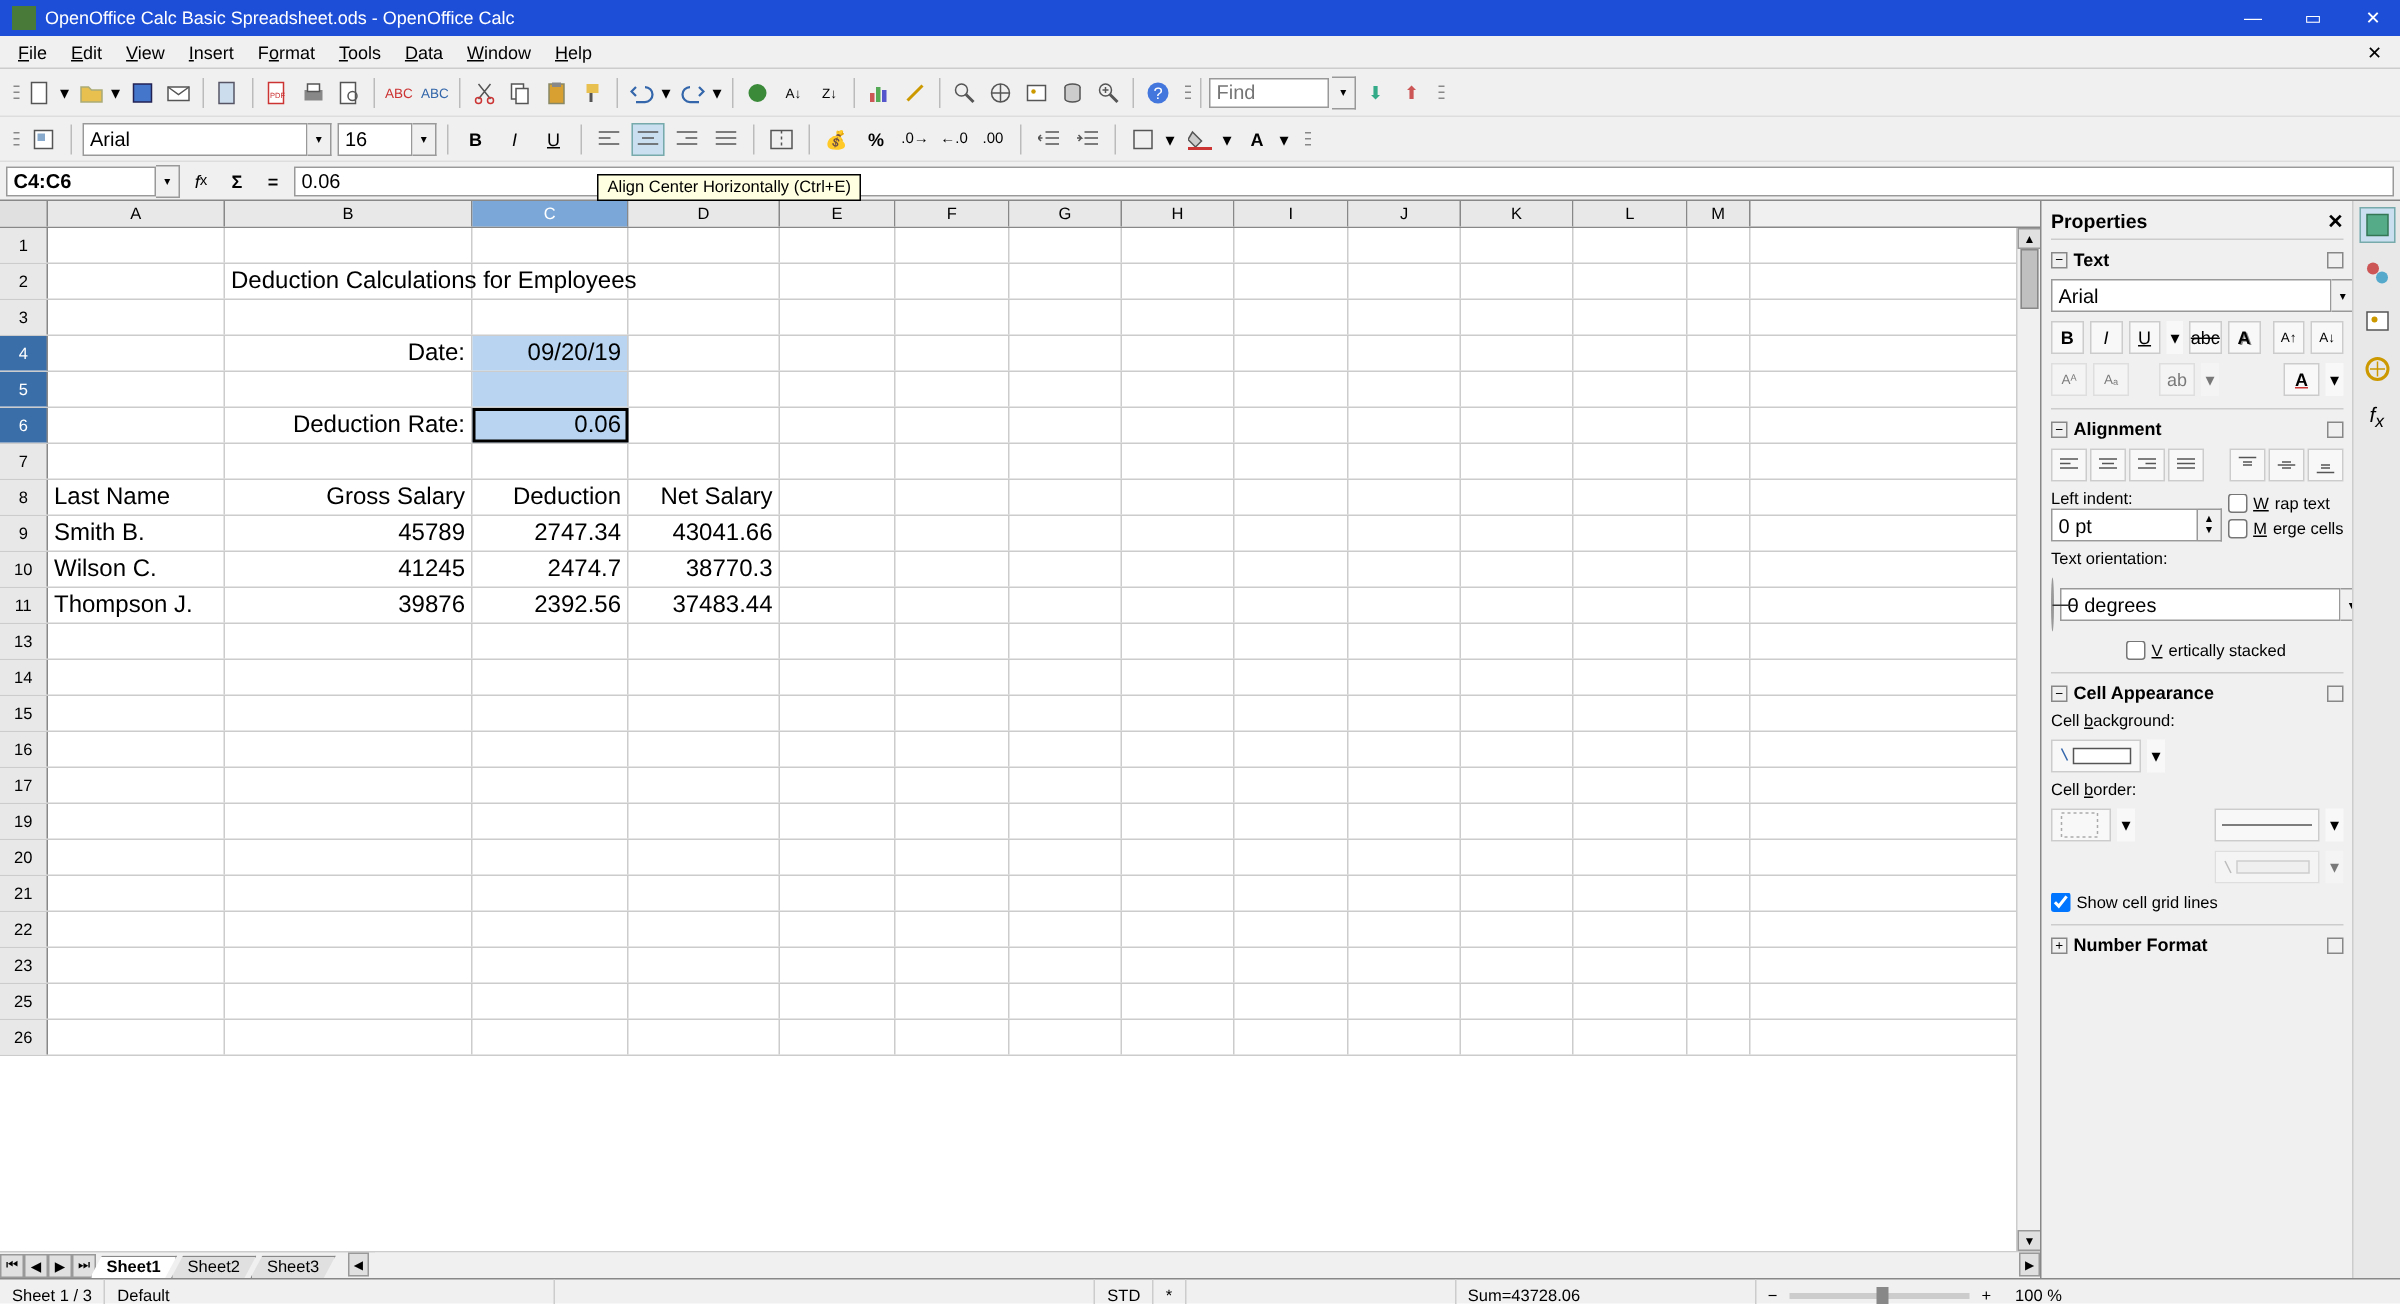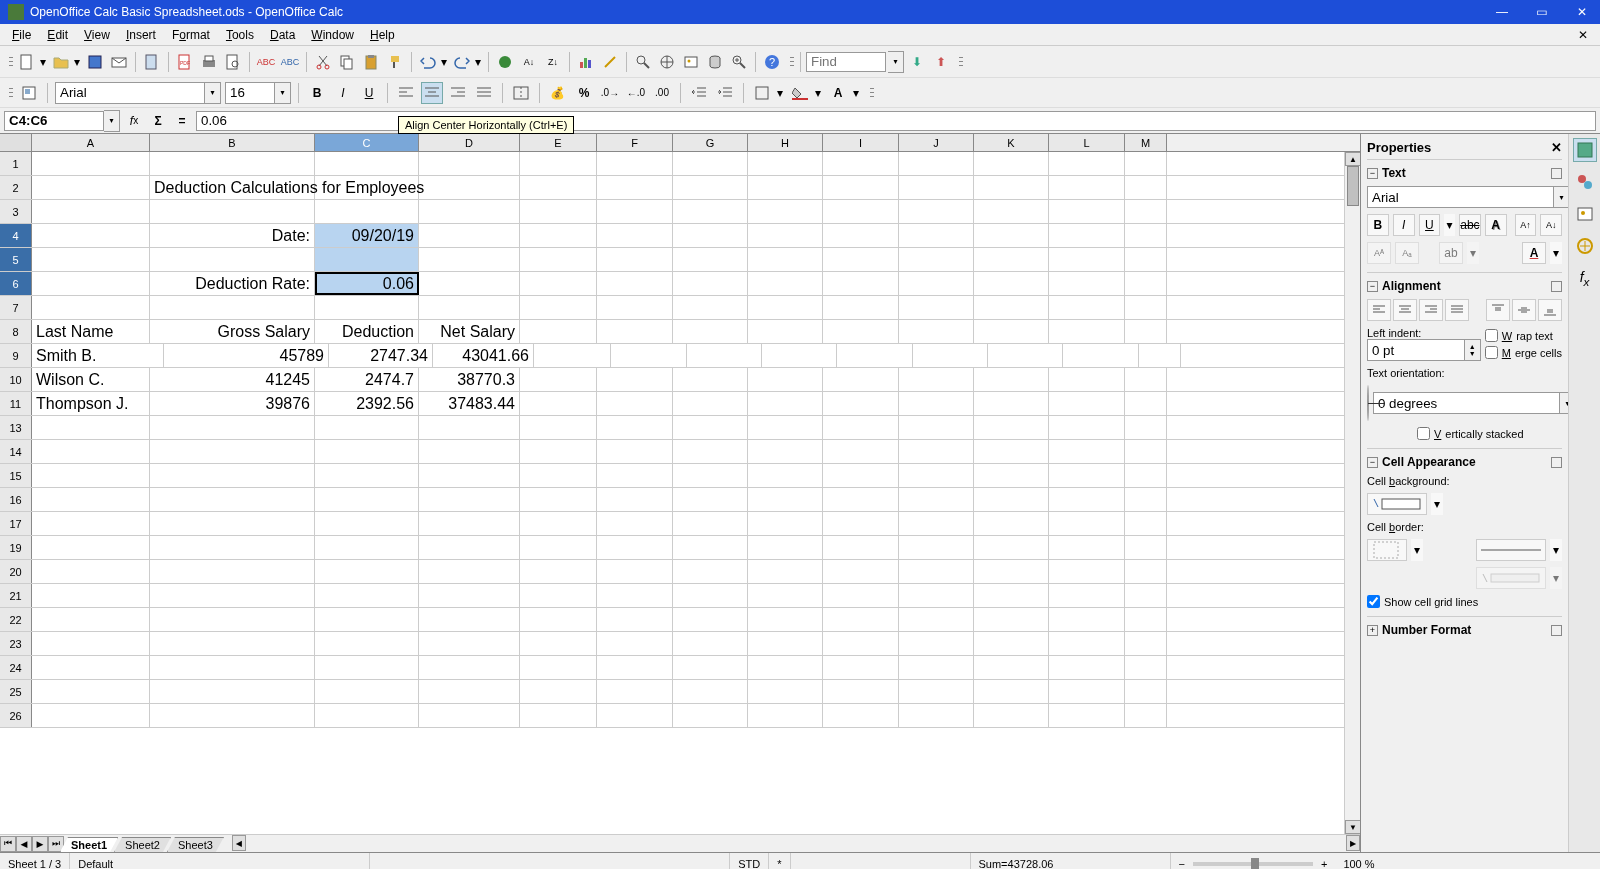--- a/index.html
+++ b/index.html
@@ -602,21 +602,21 @@
             <div class="cell" style="width: 75px;"></div>
             <div class="cell" style="width: 75px;"></div>
             <div class="cell" style="width: 76px;"></div>
             <div class="cell" style="width: 75px;"></div>
             <div class="cell" style="width: 75px;"></div>
             <div class="cell" style="width: 76px;"></div>
             <div class="cell" style="width: 42px;"></div>
           </div>
           <div class="row">
             <div class="row-header">9</div>
-            <div class="cell lalign" style="width: 132px;">Smith B.</div>
+            <div class="cell lalign" style="width: 118px;">Smith B.</div>
             <div class="cell ralign" style="width: 165px;">45789</div>
             <div class="cell ralign" style="width: 104px;">2747.34</div>
             <div class="cell ralign" style="width: 101px;">43041.66</div>
             <div class="cell" style="width: 77px;"></div>
             <div class="cell" style="width: 76px;"></div>
             <div class="cell" style="width: 75px;"></div>
             <div class="cell" style="width: 75px;"></div>
             <div class="cell" style="width: 76px;"></div>
             <div class="cell" style="width: 75px;"></div>
             <div class="cell" style="width: 75px;"></div>
@@ -794,36 +794,20 @@
             <div class="cell" style="width: 75px;"></div>
             <div class="cell" style="width: 75px;"></div>
             <div class="cell" style="width: 76px;"></div>
             <div class="cell" style="width: 75px;"></div>
             <div class="cell" style="width: 75px;"></div>
             <div class="cell" style="width: 76px;"></div>
             <div class="cell" style="width: 42px;"></div>
           </div>
           <div class="row">
             <div class="row-header">23</div>
-            <div class="cell" style="width: 118px;"></div>
-            <div class="cell" style="width: 165px;"></div>
-            <div class="cell" style="width: 104px;"></div>
-            <div class="cell" style="width: 101px;"></div>
-            <div class="cell" style="width: 77px;"></div>
-            <div class="cell" style="width: 76px;"></div>
-            <div class="cell" style="width: 75px;"></div>
-            <div class="cell" style="width: 75px;"></div>
-            <div class="cell" style="width: 76px;"></div>
-            <div class="cell" style="width: 75px;"></div>
-            <div class="cell" style="width: 75px;"></div>
-            <div class="cell" style="width: 76px;"></div>
-            <div class="cell" style="width: 42px;"></div>
-          </div>
-          <div class="row">
-            <div class="row-header">24</div>
             <div class="cell" style="width: 118px;"></div>
             <div class="cell" style="width: 165px;"></div>
             <div class="cell" style="width: 104px;"></div>
             <div class="cell" style="width: 101px;"></div>
             <div class="cell" style="width: 77px;"></div>
             <div class="cell" style="width: 76px;"></div>
             <div class="cell" style="width: 75px;"></div>
             <div class="cell" style="width: 75px;"></div>
             <div class="cell" style="width: 76px;"></div>
             <div class="cell" style="width: 75px;"></div>

